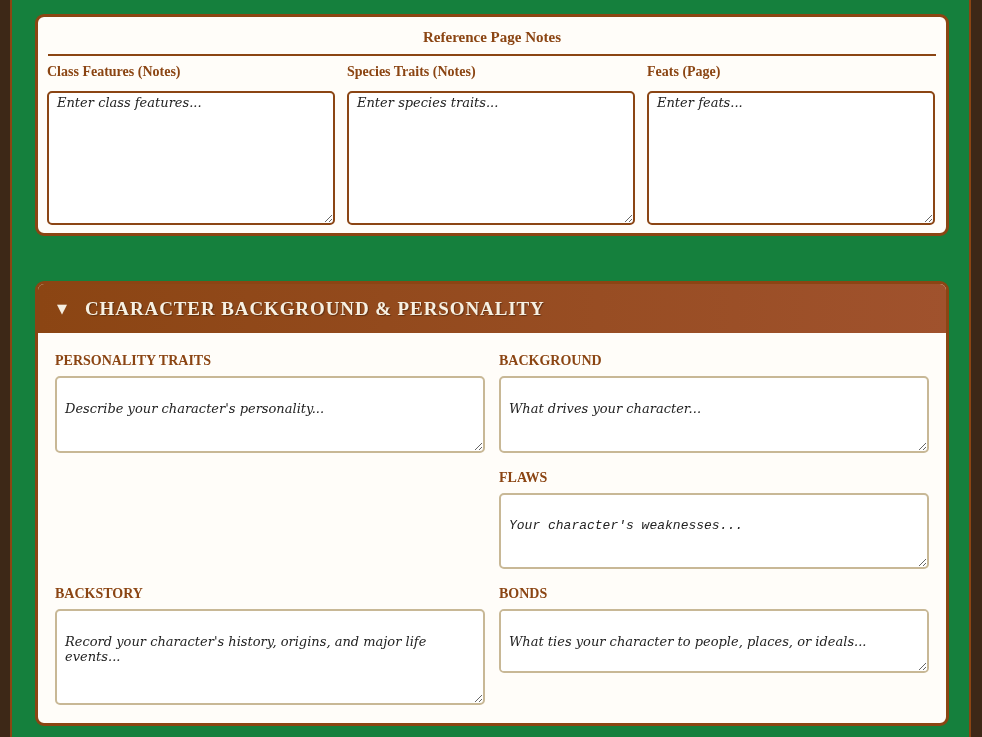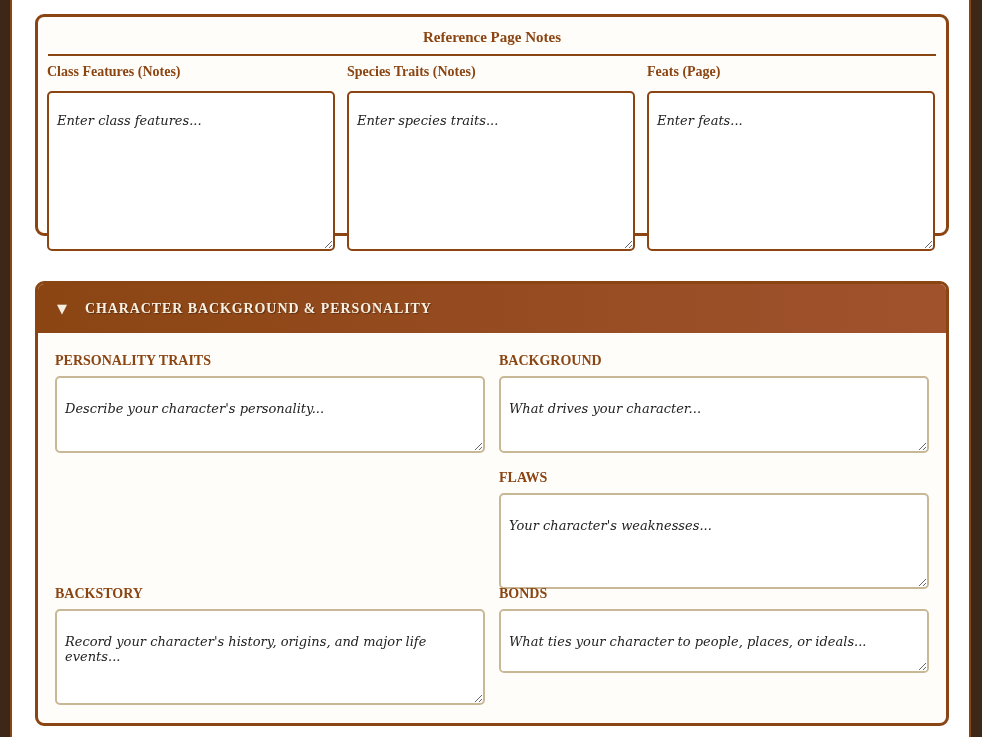--- a/index.html
+++ b/index.html
@@ -6,21 +6,21 @@
   html, body { width: 982px; height: 737px; overflow: hidden; }
   body {
     background: #3d2817;
     font-family: "DejaVu Serif", "Liberation Serif", serif;
     position: relative;
   }
   .page {
     position: absolute;
     left: 10px; top: 0;
     width: 961px; height: 737px;
-    background: #ffffff;
+    background: #15803d;
     border-left: 2px solid #8b4513;
     border-right: 2px solid #8b4513;
   }
   
   .ref-panel {
     position: absolute;
     left: 23px; top: 14px;
     width: 914px; height: 222px;
     background: #fffdf9;
     border: 3px solid #8b4513;
@@ -49,25 +49,25 @@
     font-family: "Liberation Serif", serif;
     font-weight: bold;
     font-size: 14px;
     color: #8b4513;
     height: 28px;
     line-height: 18px;
   }
   .ref-textarea {
     display: block;
     width: 288px;
-    height: 160px;
+    height: 134px;
     border: 2px solid #8b4513;
     border-radius: 5px;
     background: #ffffff;
-    padding: 20px 8px;
+    padding: 2px 8px;
     font-family: "DejaVu Serif", serif;
     font-style: italic;
     font-size: 13px;
     color: #222;
     resize: both;
     outline: none;
   }
   .ref-textarea::placeholder { color: #222; font-style: italic; }
   
   .bg-panel {
@@ -90,21 +90,21 @@
   .bg-header .chev {
     color: #f5eee0;
     font-size: 13px;
     width: 28px;
     font-family: "DejaVu Sans", sans-serif;
   }
   .bg-header .title {
     color: #f7f0e2;
     font-family: "Liberation Serif", serif;
     font-weight: bold;
-    font-size: 14px;
+    font-size: 19px;
     letter-spacing: 0.9px;
     text-shadow: 1px 1px 1px rgba(0,0,0,0.35);
   }
   .field {
     position: absolute;
     width: 430px;
   }
   .field-label {
     font-family: "Liberation Serif", serif;
     font-weight: bold;
@@ -165,21 +165,21 @@
     </div>
 
     <div class="field" style="left:461px; top:69px;">
       <div class="field-label">BACKGROUND</div>
       <textarea class="field-textarea" style="height: 77px;" placeholder="What drives your character..."></textarea>
     </div>
 
 
     <div class="field" style="left:461px; top:186px;">
       <div class="field-label">FLAWS</div>
-      <textarea class="field-textarea" style="height: 96px;" placeholder="Your character's weaknesses..."></textarea>
+      <textarea class="field-textarea" style="height: 76px; font-family: Liberation Mono, monospace;" placeholder="Your character's weaknesses..."></textarea>
     </div>
 
     <div class="field" style="left:17px; top:302px;">
       <div class="field-label">BACKSTORY</div>
       <textarea class="field-textarea" style="height: 96px;" placeholder="Record your character's history, origins, and major life events..."></textarea>
     </div>
 
     <div class="field" style="left:461px; top:302px;">
       <div class="field-label">BONDS</div>
       <textarea class="field-textarea" style="height: 64px;" placeholder="What ties your character to people, places, or ideals..."></textarea>

